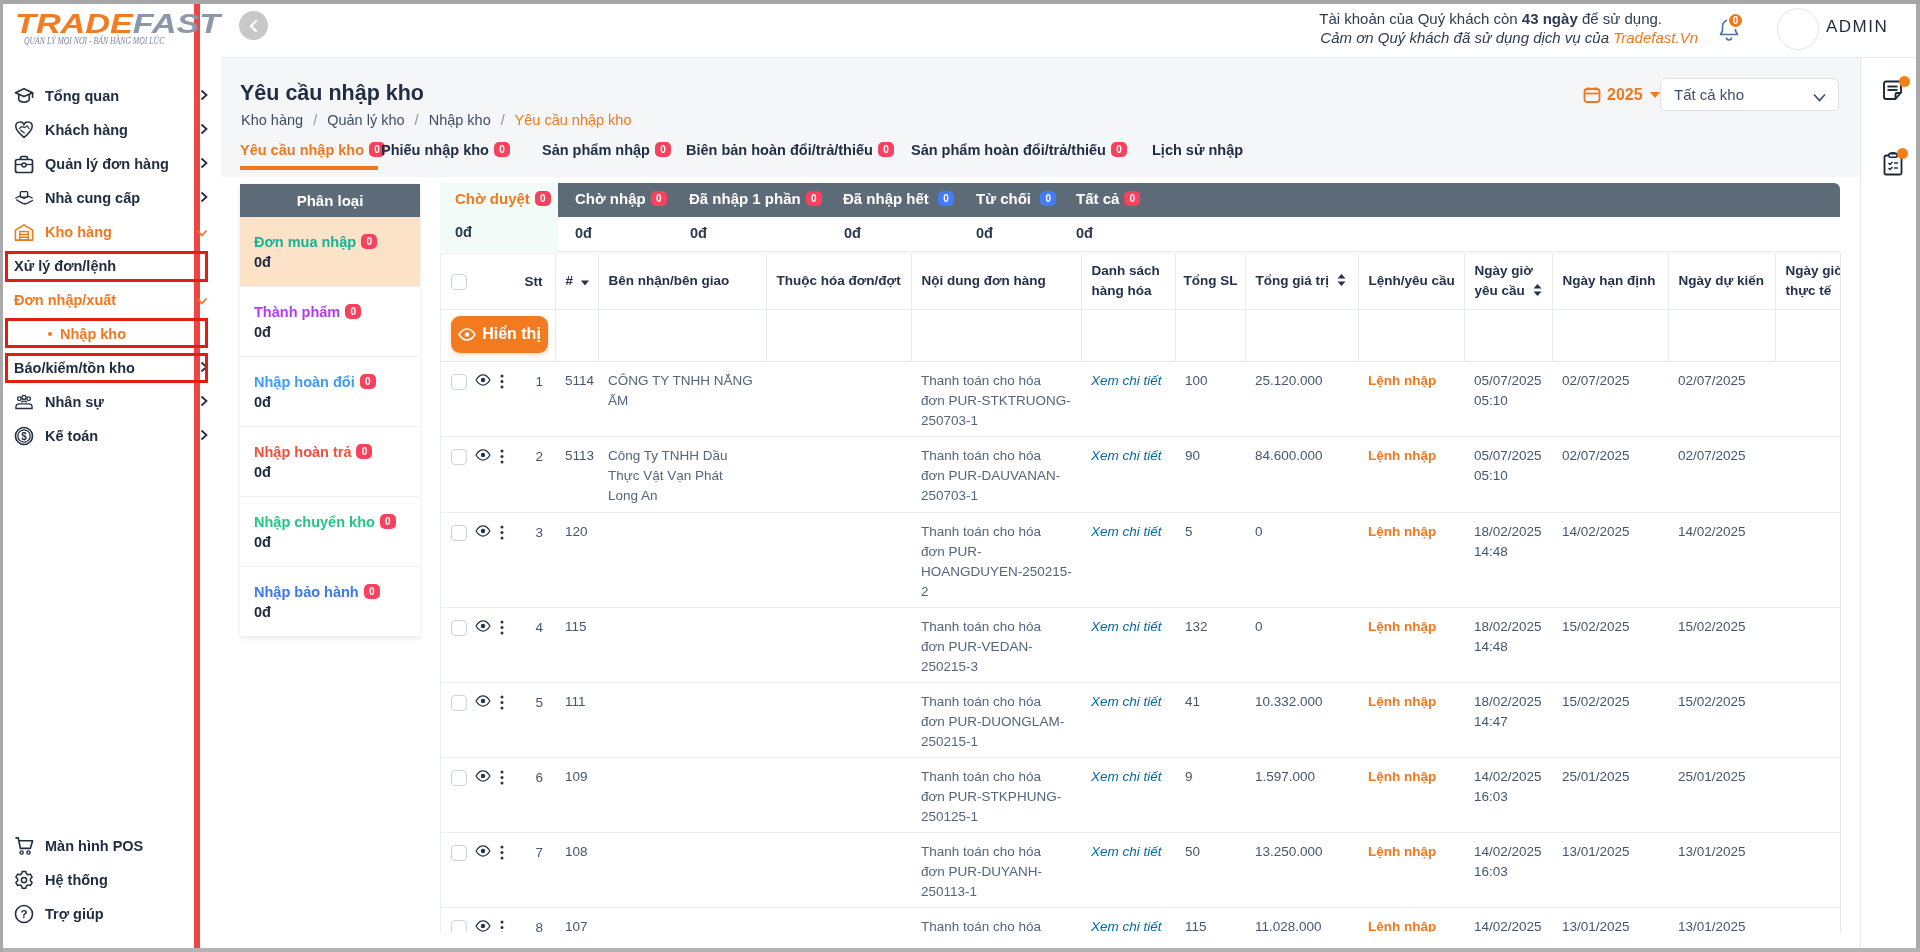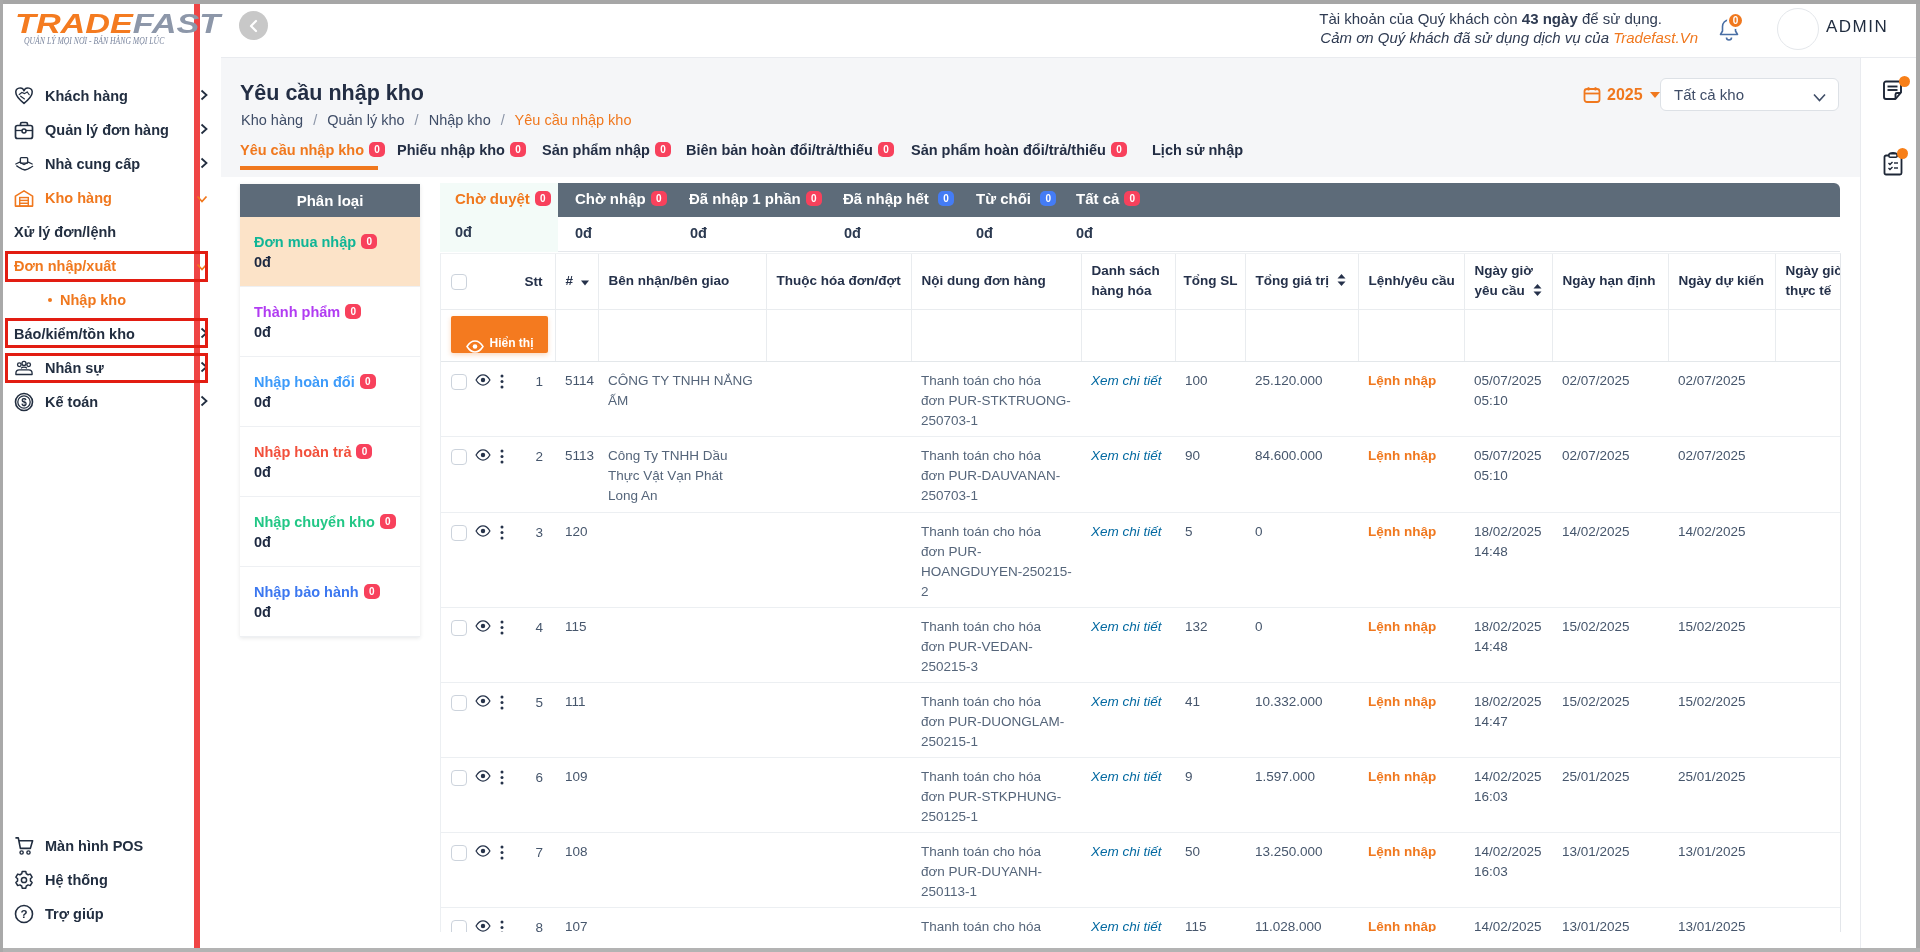--- a/index.html
+++ b/index.html
@@ -78,36 +78,45 @@
 table{border-collapse:collapse;table-layout:fixed;width:1441px;font-size:13.5px;color:#46566c}
 th{height:55px;font-size:13.5px;font-weight:bold;color:#25314a;text-align:left;vertical-align:middle;border-right:1px solid #e9ecef;border-bottom:1px solid #e9ecef;padding:0 8px 0 10px;line-height:20px}
 td{vertical-align:top;border-bottom:1px solid #eceff2;padding:9px 8px 0 10px;line-height:20px}
 tr.frow td{height:52px;border-right:1px solid #e9ecef;border-bottom:1px solid #e3e7ea;padding:0}
 td.c1,th.c1{position:relative;padding:0}
 .cb{position:absolute;left:10px;width:16px;height:16px;border:1.5px solid #ccd3dc;border-radius:4px;background:#fff}
 .stt{position:absolute;right:12px;font-size:13.5px}
 .eye{position:absolute;left:34px}
 .kebab{position:absolute;left:59px}
 .sorticon{display:inline-block;vertical-align:-1px;margin-left:4px}
-.btn-show{position:absolute;left:10px;top:6px;width:97px;height:37px;background:#f47a1f;border-radius:2px;color:#fff;font-size:12px;font-weight:bold;display:flex;align-items:flex-end;justify-content:center;box-shadow:0 2px 5px rgba(240,120,30,.28)}
+.btn-show{position:absolute;left:10px;top:6px;width:97px;height:37px;background:#f47a1f;border-radius:9px;color:#fff;font-size:16px;font-weight:bold;display:flex;align-items:center;justify-content:center;box-shadow:0 2px 5px rgba(240,120,30,.28)}
 .xct{color:#0369a1;font-style:italic}
 .lnh{color:#f0781e;font-weight:bold}
 .nm2{color:#55657a}
 </style>
 </head>
 <body>
 <div class="edge-top"></div>
 <div class="edge-bottom"></div>
 <div class="edge-left"></div>
 <div class="scrollbar"></div>
 
 <div class="sidebar">
 <div class="logo"><span class="t">TRADE</span><span class="f">FAST</span></div>
 <div class="tagline">QUẢN LÝ MỌI NƠI - BÁN HÀNG MỌI LÚC</div>
 <div class="menu">
+<div class="mi"><span class="ic">
+          <svg width="21" height="18" viewBox="0 0 21 18">
+            <path d="M10.5 1.5 L19.5 5.5 L10.5 9.5 L1.5 5.5 Z" fill="none" stroke="#222e40" stroke-width="1.7" stroke-linejoin="round"></path>
+            <path d="M5 8 v4.5 c0 1.5 2.5 3 5.5 3 s5.5-1.5 5.5-3 V8" fill="none" stroke="#222e40" stroke-width="1.7"></path>
+            <line x1="19.5" y1="5.5" x2="19.5" y2="11" stroke="#222e40" stroke-width="1.7"></line>
+          </svg>
+        </span>Tổng quan<span class="chev"><svg width="8" height="12" viewBox="0 0 8 12">
+            <polyline points="1.5,1.5 6.5,6 1.5,10.5" fill="none" stroke="currentColor" stroke-width="1.8"></polyline>
+          </svg></span></div>
 <div class="mi"><span class="ic">
           <svg width="21" height="20" viewBox="0 0 21 20">
             <path d="M10.5 17.8 C5.2 13.2 2 10 2 6.8 A4.4 4.4 0 0 1 10.5 4.6 A4.4 4.4 0 0 1 19 6.8 C19 10 15.8 13.2 10.5 17.8 Z" fill="none" stroke="#222e40" stroke-width="1.6" stroke-linejoin="round"></path>
             <path d="M5.5 8.5 l2.8-2.2 2.7 1.2 2.8-1.8 M7 10.2 l1.8 1.4 M9.2 11.8 l1.8 1.3 M13.8 5.7 l2.2 3" fill="none" stroke="#222e40" stroke-width="1.2" stroke-linecap="round"></path>
           </svg>
         </span>Khách hàng<span class="chev"><svg width="8" height="12" viewBox="0 0 8 12">
             <polyline points="1.5,1.5 6.5,6 1.5,10.5" fill="none" stroke="currentColor" stroke-width="1.8"></polyline>
           </svg></span></div>
 <div class="mi"><span class="ic">
           <svg width="20" height="19" viewBox="0 0 20 19">
@@ -238,21 +247,21 @@
       <line x1="5.5" y1="1.2" x2="5.5" y2="4.5" stroke="#f0781e" stroke-width="1.8"></line>
       <line x1="12.5" y1="1.2" x2="12.5" y2="4.5" stroke="#f0781e" stroke-width="1.8"></line>
     </svg>2025<svg width="10" height="8" viewBox="0 0 10 8" style="margin-left:7px">
       <polygon points="0,1 10,1 5,7" fill="#f0781e"></polygon>
     </svg></div>
 <div class="sel">Tất cả kho<span class="cv"><svg width="13" height="9" viewBox="0 0 13 9">
         <polyline points="1,1.5 6.5,7.5 12,1.5" fill="none" stroke="#3f4d67" stroke-width="1.6"></polyline>
       </svg></span></div>
 <div class="tabs">
     <span class="tb" style="left:240px;color:#f0781e">Yêu cầu nhập kho<span class="badge">0</span></span>
-    <span class="tb" style="left:397px">Phiếu nhập kho<span class="badge">0</span></span>
+    <span class="tb" style="left:381px">Phiếu nhập kho<span class="badge">0</span></span>
     <span class="tb" style="left:542px">Sản phẩm nhập<span class="badge">0</span></span>
     <span class="tb" style="left:686px">Biên bản hoàn đổi/trả/thiếu<span class="badge">0</span></span>
     <span class="tb" style="left:911px">Sản phẩm hoàn đổi/trả/thiếu<span class="badge">0</span></span>
     <span class="tb" style="left:1152px">Lịch sử nhập</span>
   </div>
 <div class="tab-underline"></div>
 
 <div class="panel">
 <div class="hd">Phân loại</div>
 <div class="pitem on">

